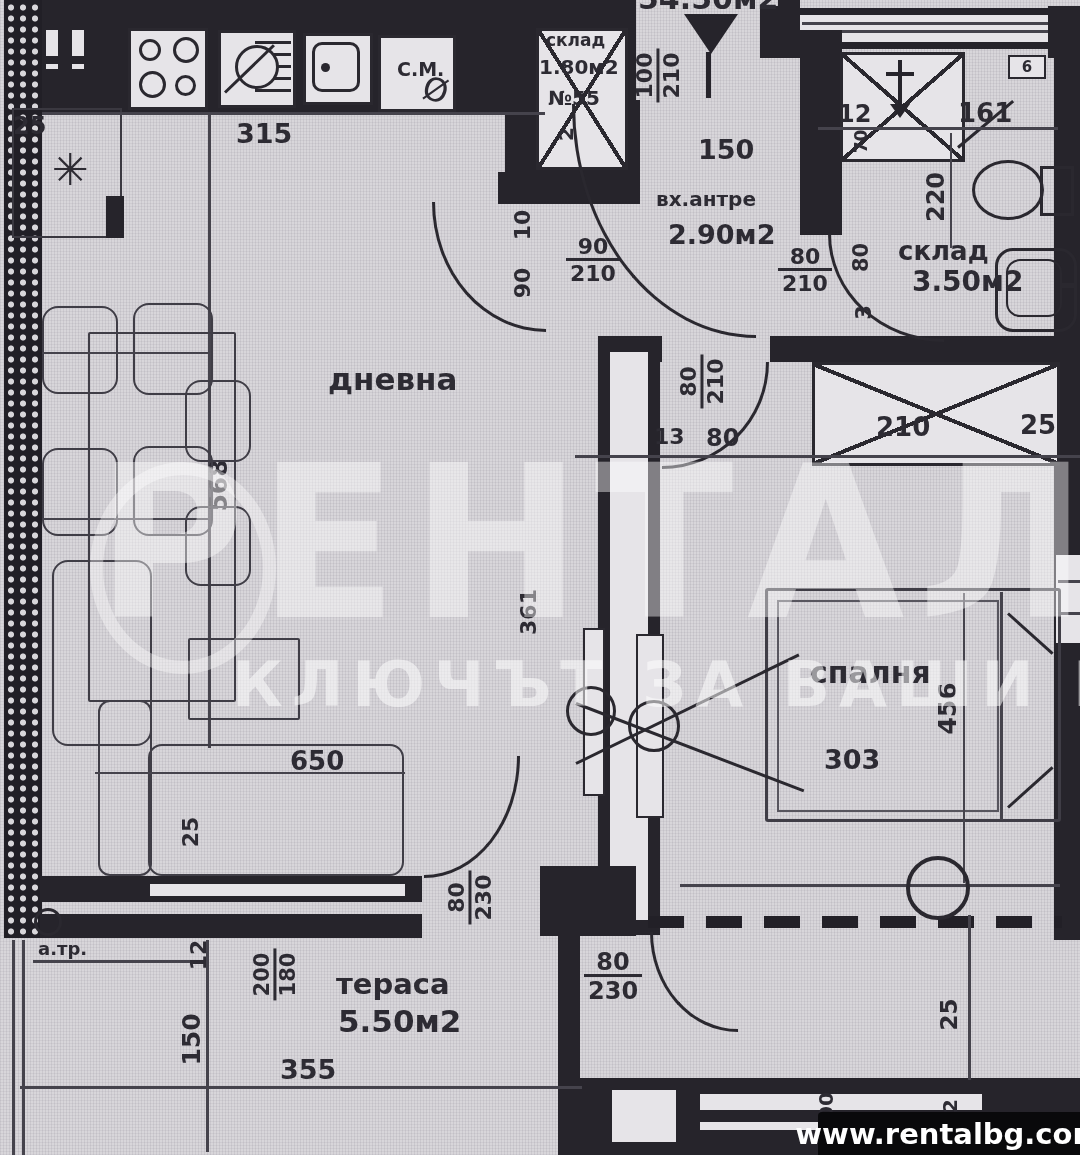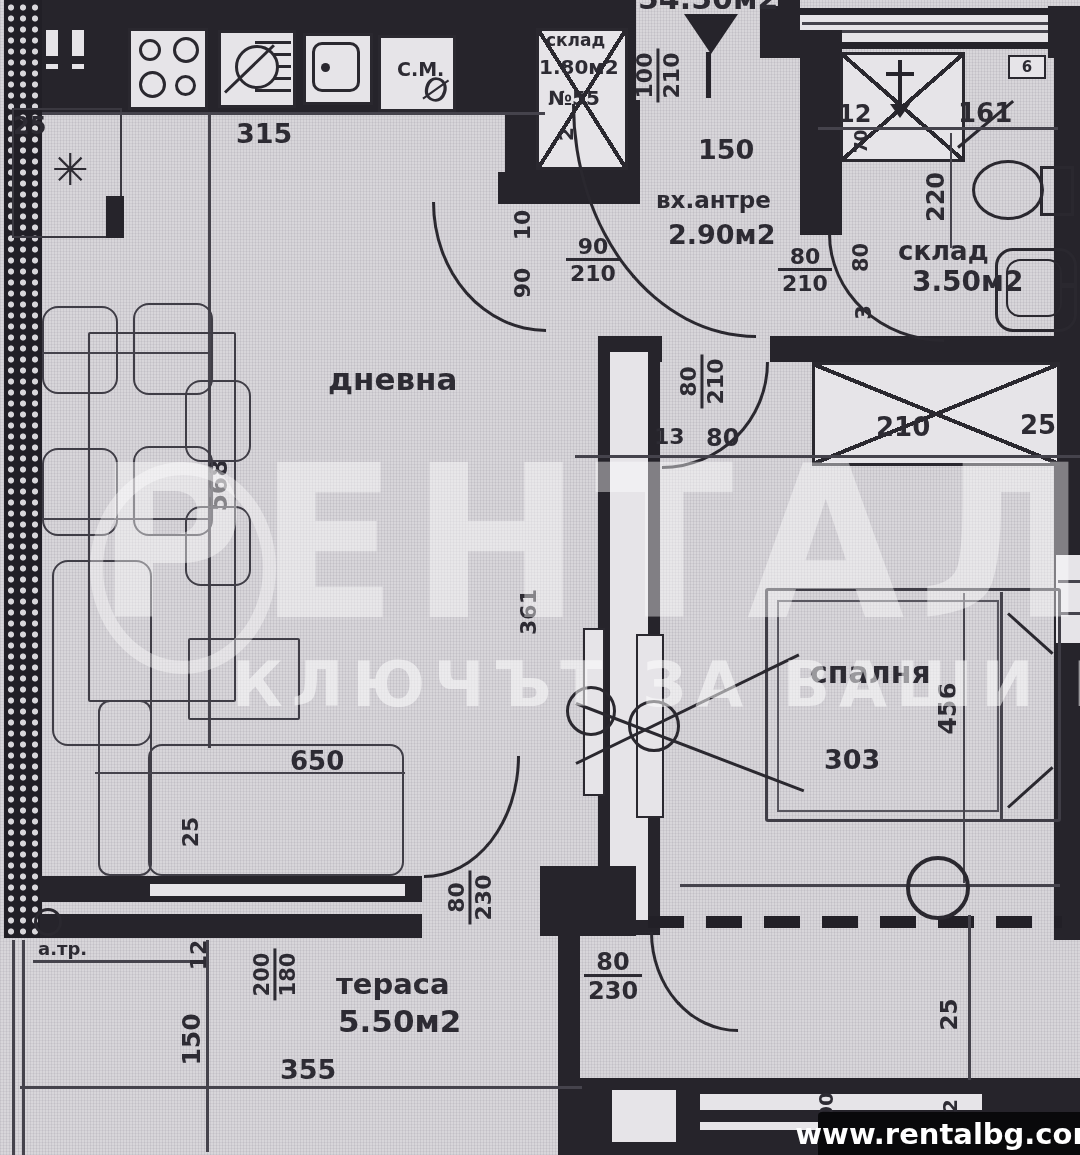--- a/index.html
+++ b/index.html
@@ -119,21 +119,21 @@
   <div class="wall" style="left:706px;top:52px;width:5px;height:46px"></div>
   <div class="lbl vwrap" style="left:630px;top:42px;width:58px;height:66px">
     <div class="frac rot">
         <span class="num" style="font-size:22px">100</span>
         <span class="den" style="font-size:22px">210</span>
       </div>
   </div>
   <span class="lbl" style="left:698px;top:136px;font-size:27px">150</span>
   <div class="arc bl" style="left:572px;top:104px;width:184px;height:234px"></div>
 
-  <span class="lbl" style="left:656px;top:189px;font-size:23px">вх.антре</span>
+  <span class="lbl" style="left:656px;top:189px;font-size:20px">вх.антре</span>
   <span class="lbl" style="left:668px;top:221px;font-size:27px">2.90м2</span>
   <div class="lbl frac" style="left:566px;top:236px">
     <span class="num" style="font-size:22px">90</span>
       <span class="den" style="font-size:22px">210</span>
   </div>
   <div class="lbl vwrap" style="left:508px;top:210px;width:30px;height:30px">
       <span class="rot" style="font-size:22px">10</span>
     </div>
   <div class="lbl vwrap" style="left:508px;top:266px;width:30px;height:34px">
       <span class="rot" style="font-size:22px">90</span>

